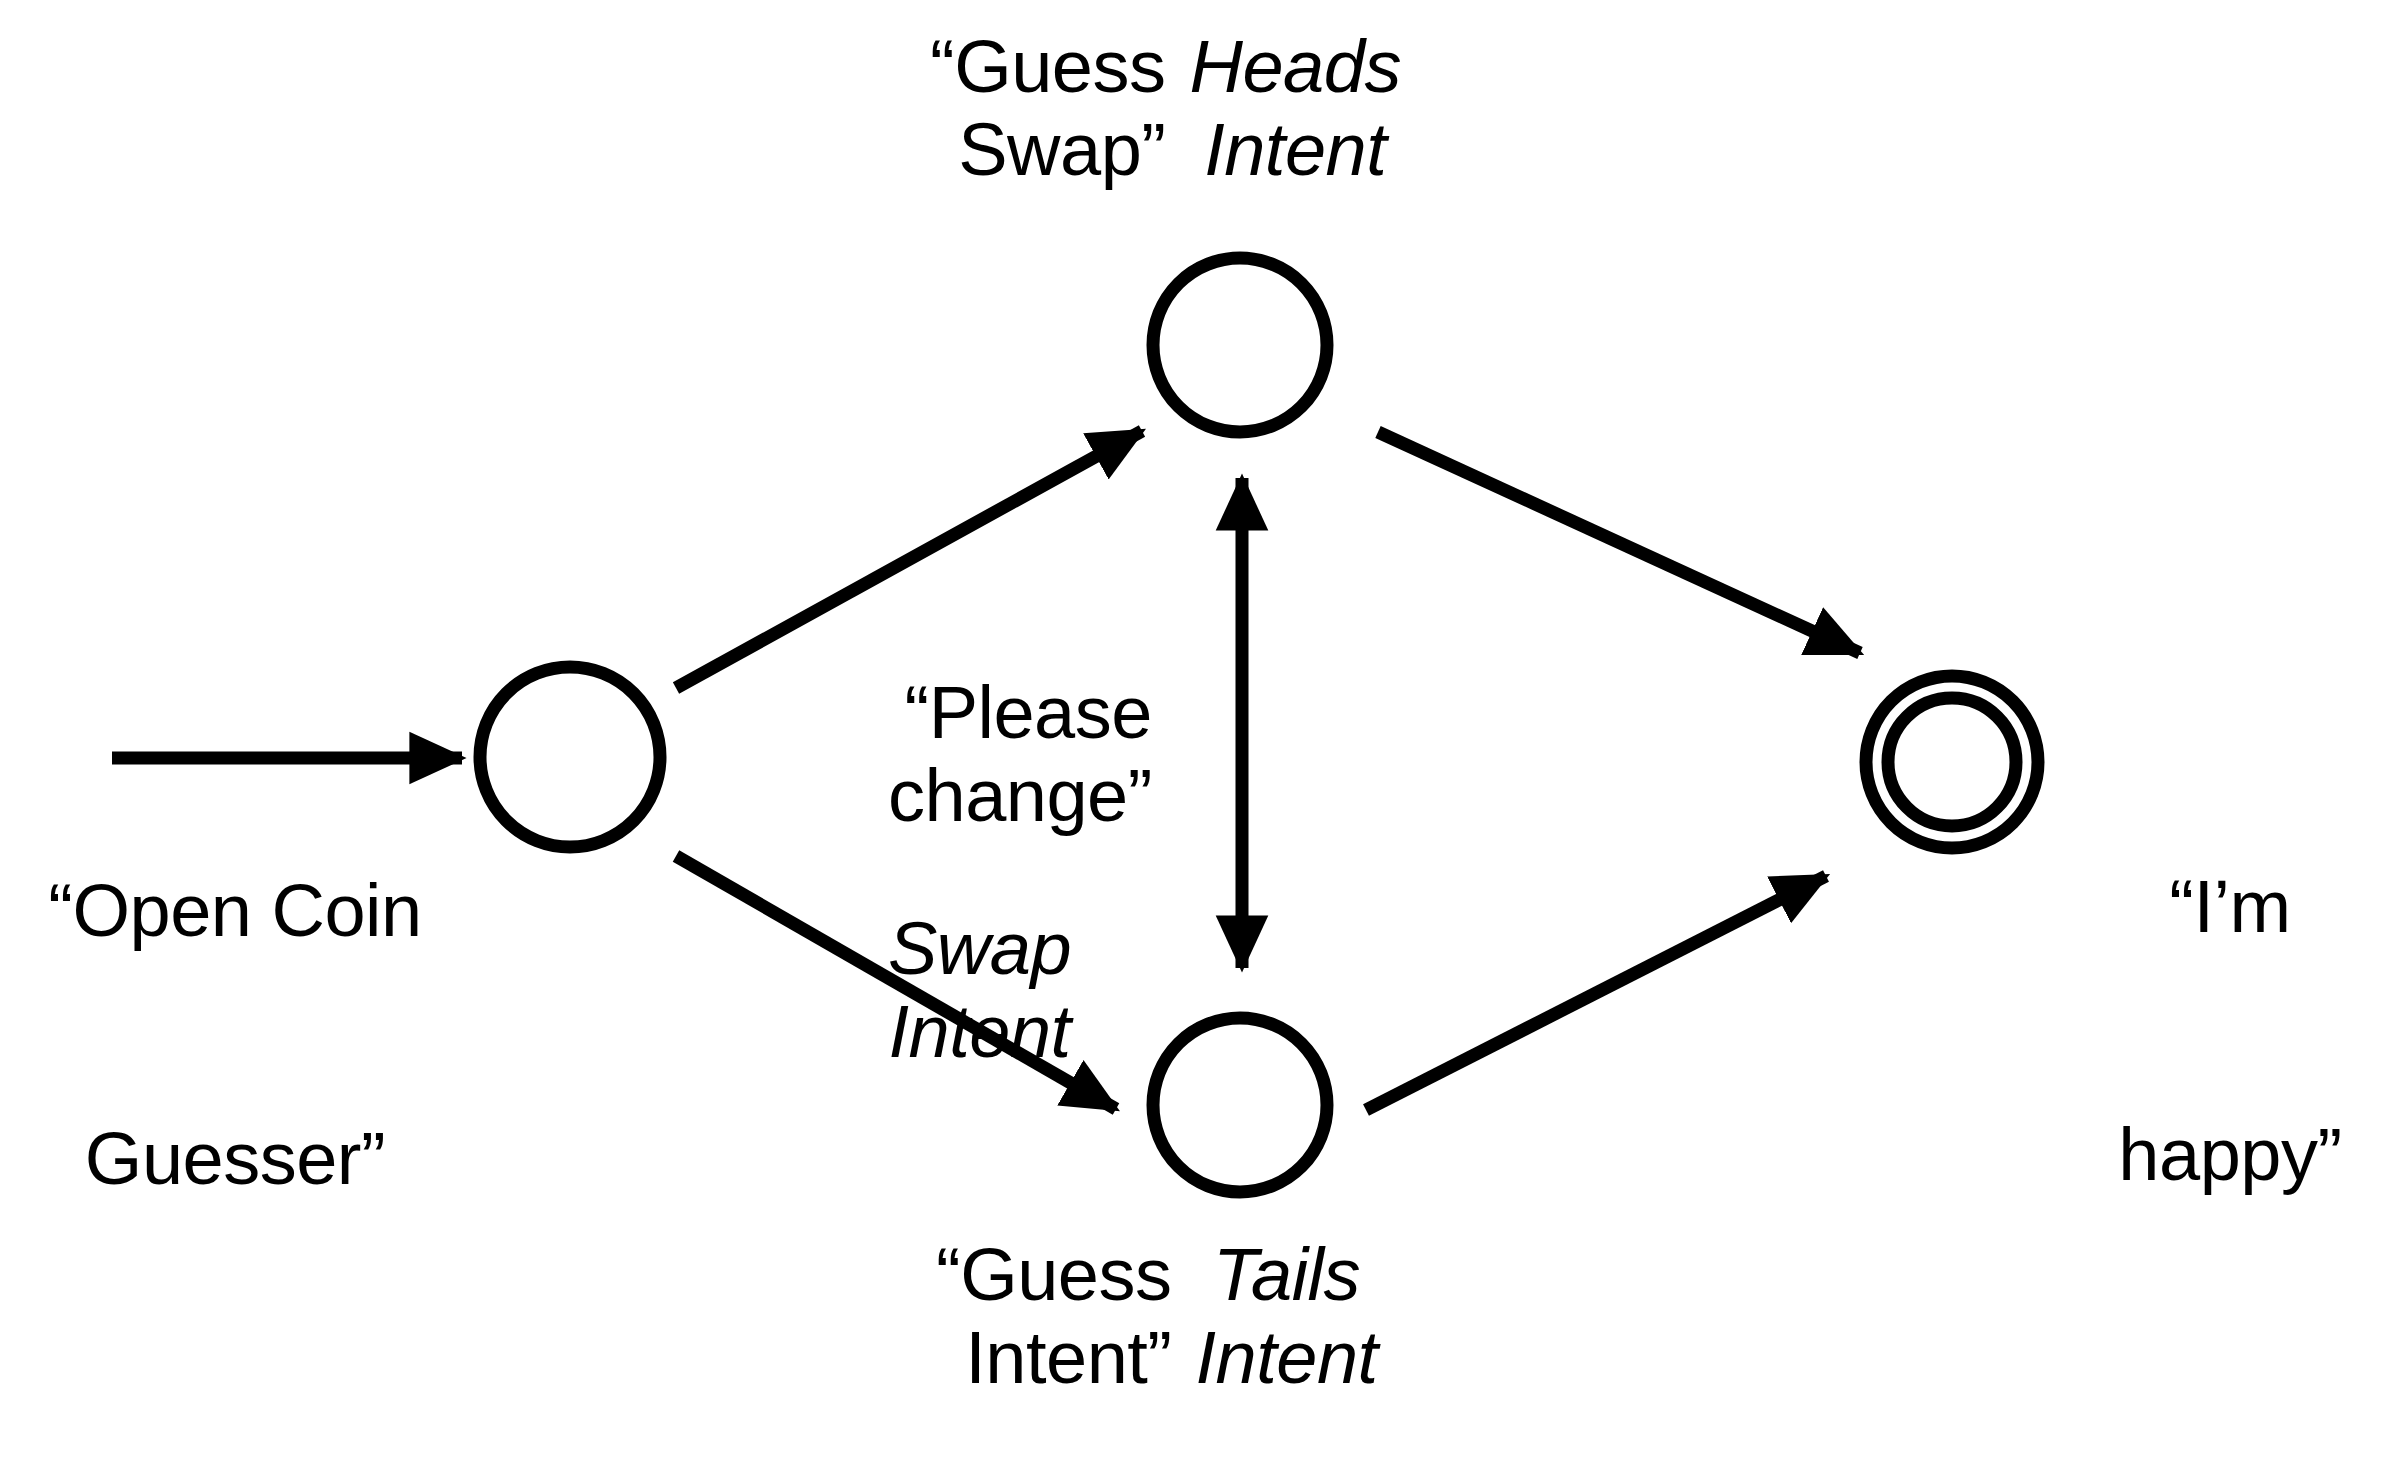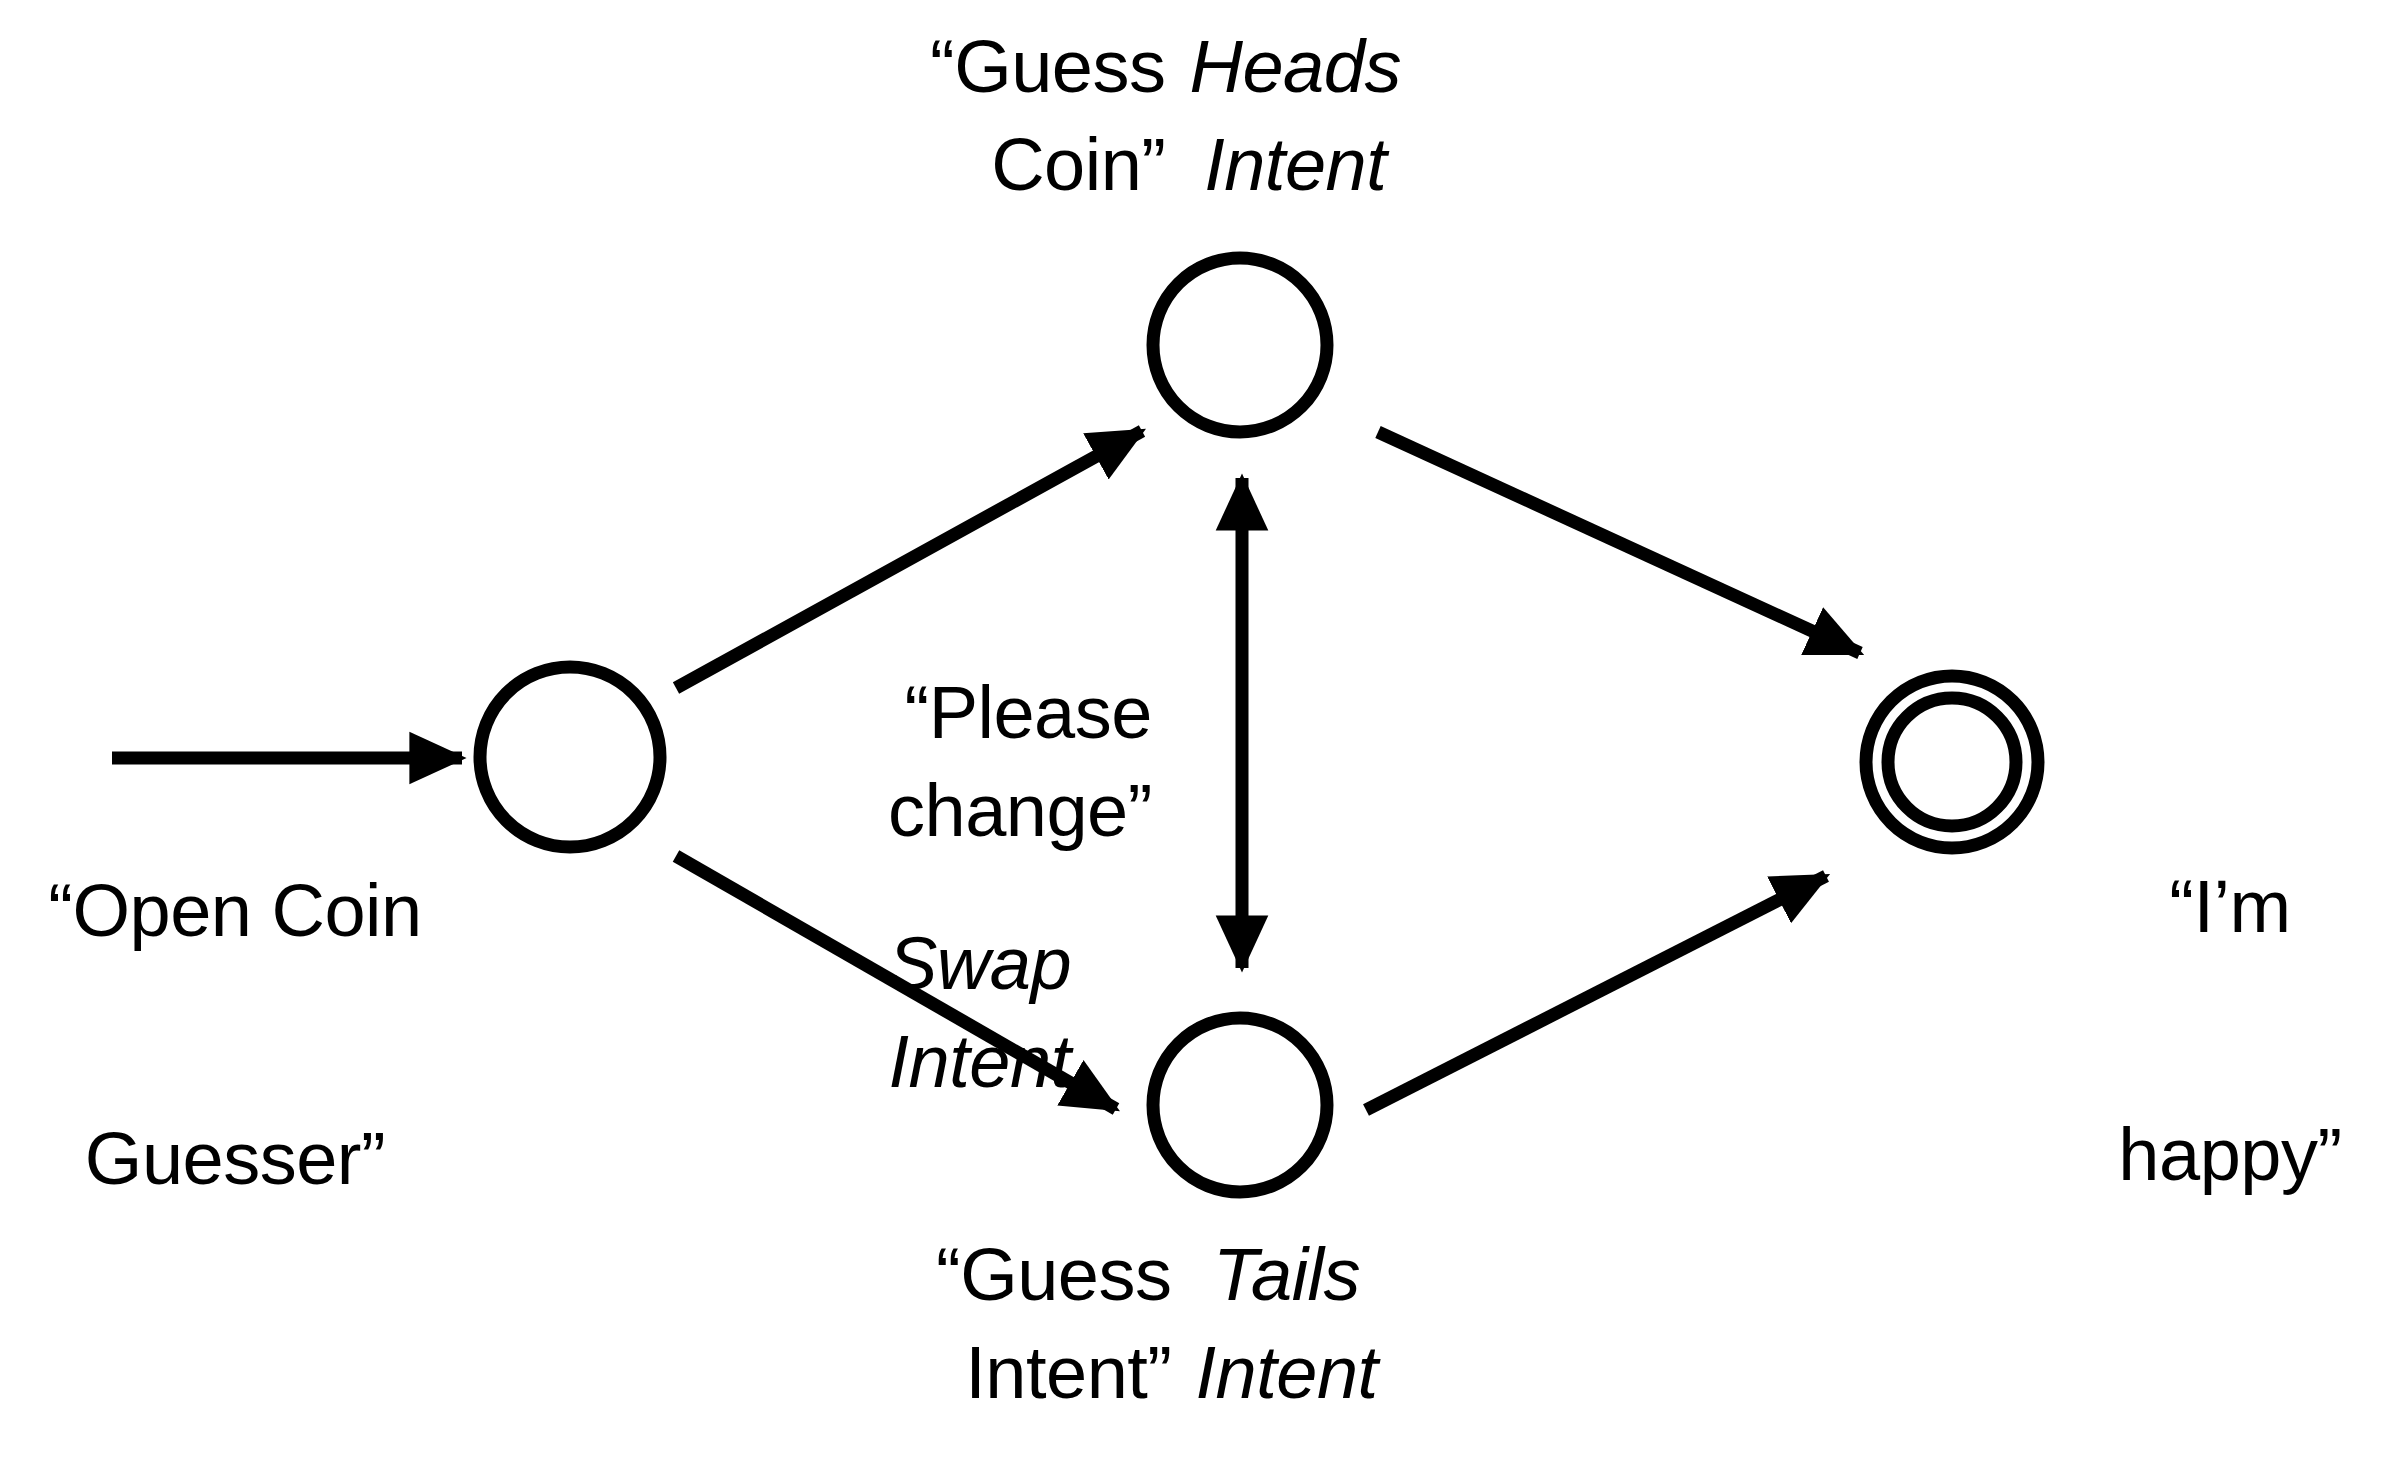--- a/index.html
+++ b/index.html
@@ -40,21 +40,20 @@
   }
   .two-col {
     display: flex;
     flex-direction: row;
     align-items: flex-start;
     gap: 24px;
   }
   .col {
     display: flex;
     flex-direction: column;
-    gap: 15px;
   }
   .col.right  { align-items: flex-end; }
   .col.left   { align-items: center; }
 
   
   #label-launch {
     left: 0px; top: 538px;
     width: 470px;
     text-align: center;
     font-size: 74px;
@@ -121,21 +120,21 @@
     <div class="utterance-block">
       <div>“Open Coin</div>
       <div>Guesser”</div>
     </div>
     
   </div>
 
   <div class="lbl two-col" id="label-heads">
     <div class="col right utter">
       <div>“Guess</div>
-      <div>Coin”</div>
+      <div>Swap”</div>
     </div>
     <div class="col left intent">
       <div>Heads</div>
       <div>Intent</div>
     </div>
   </div>
 
   <div class="lbl two-col" id="label-tails">
     <div class="col right utter">
       <div>“Guess</div>

